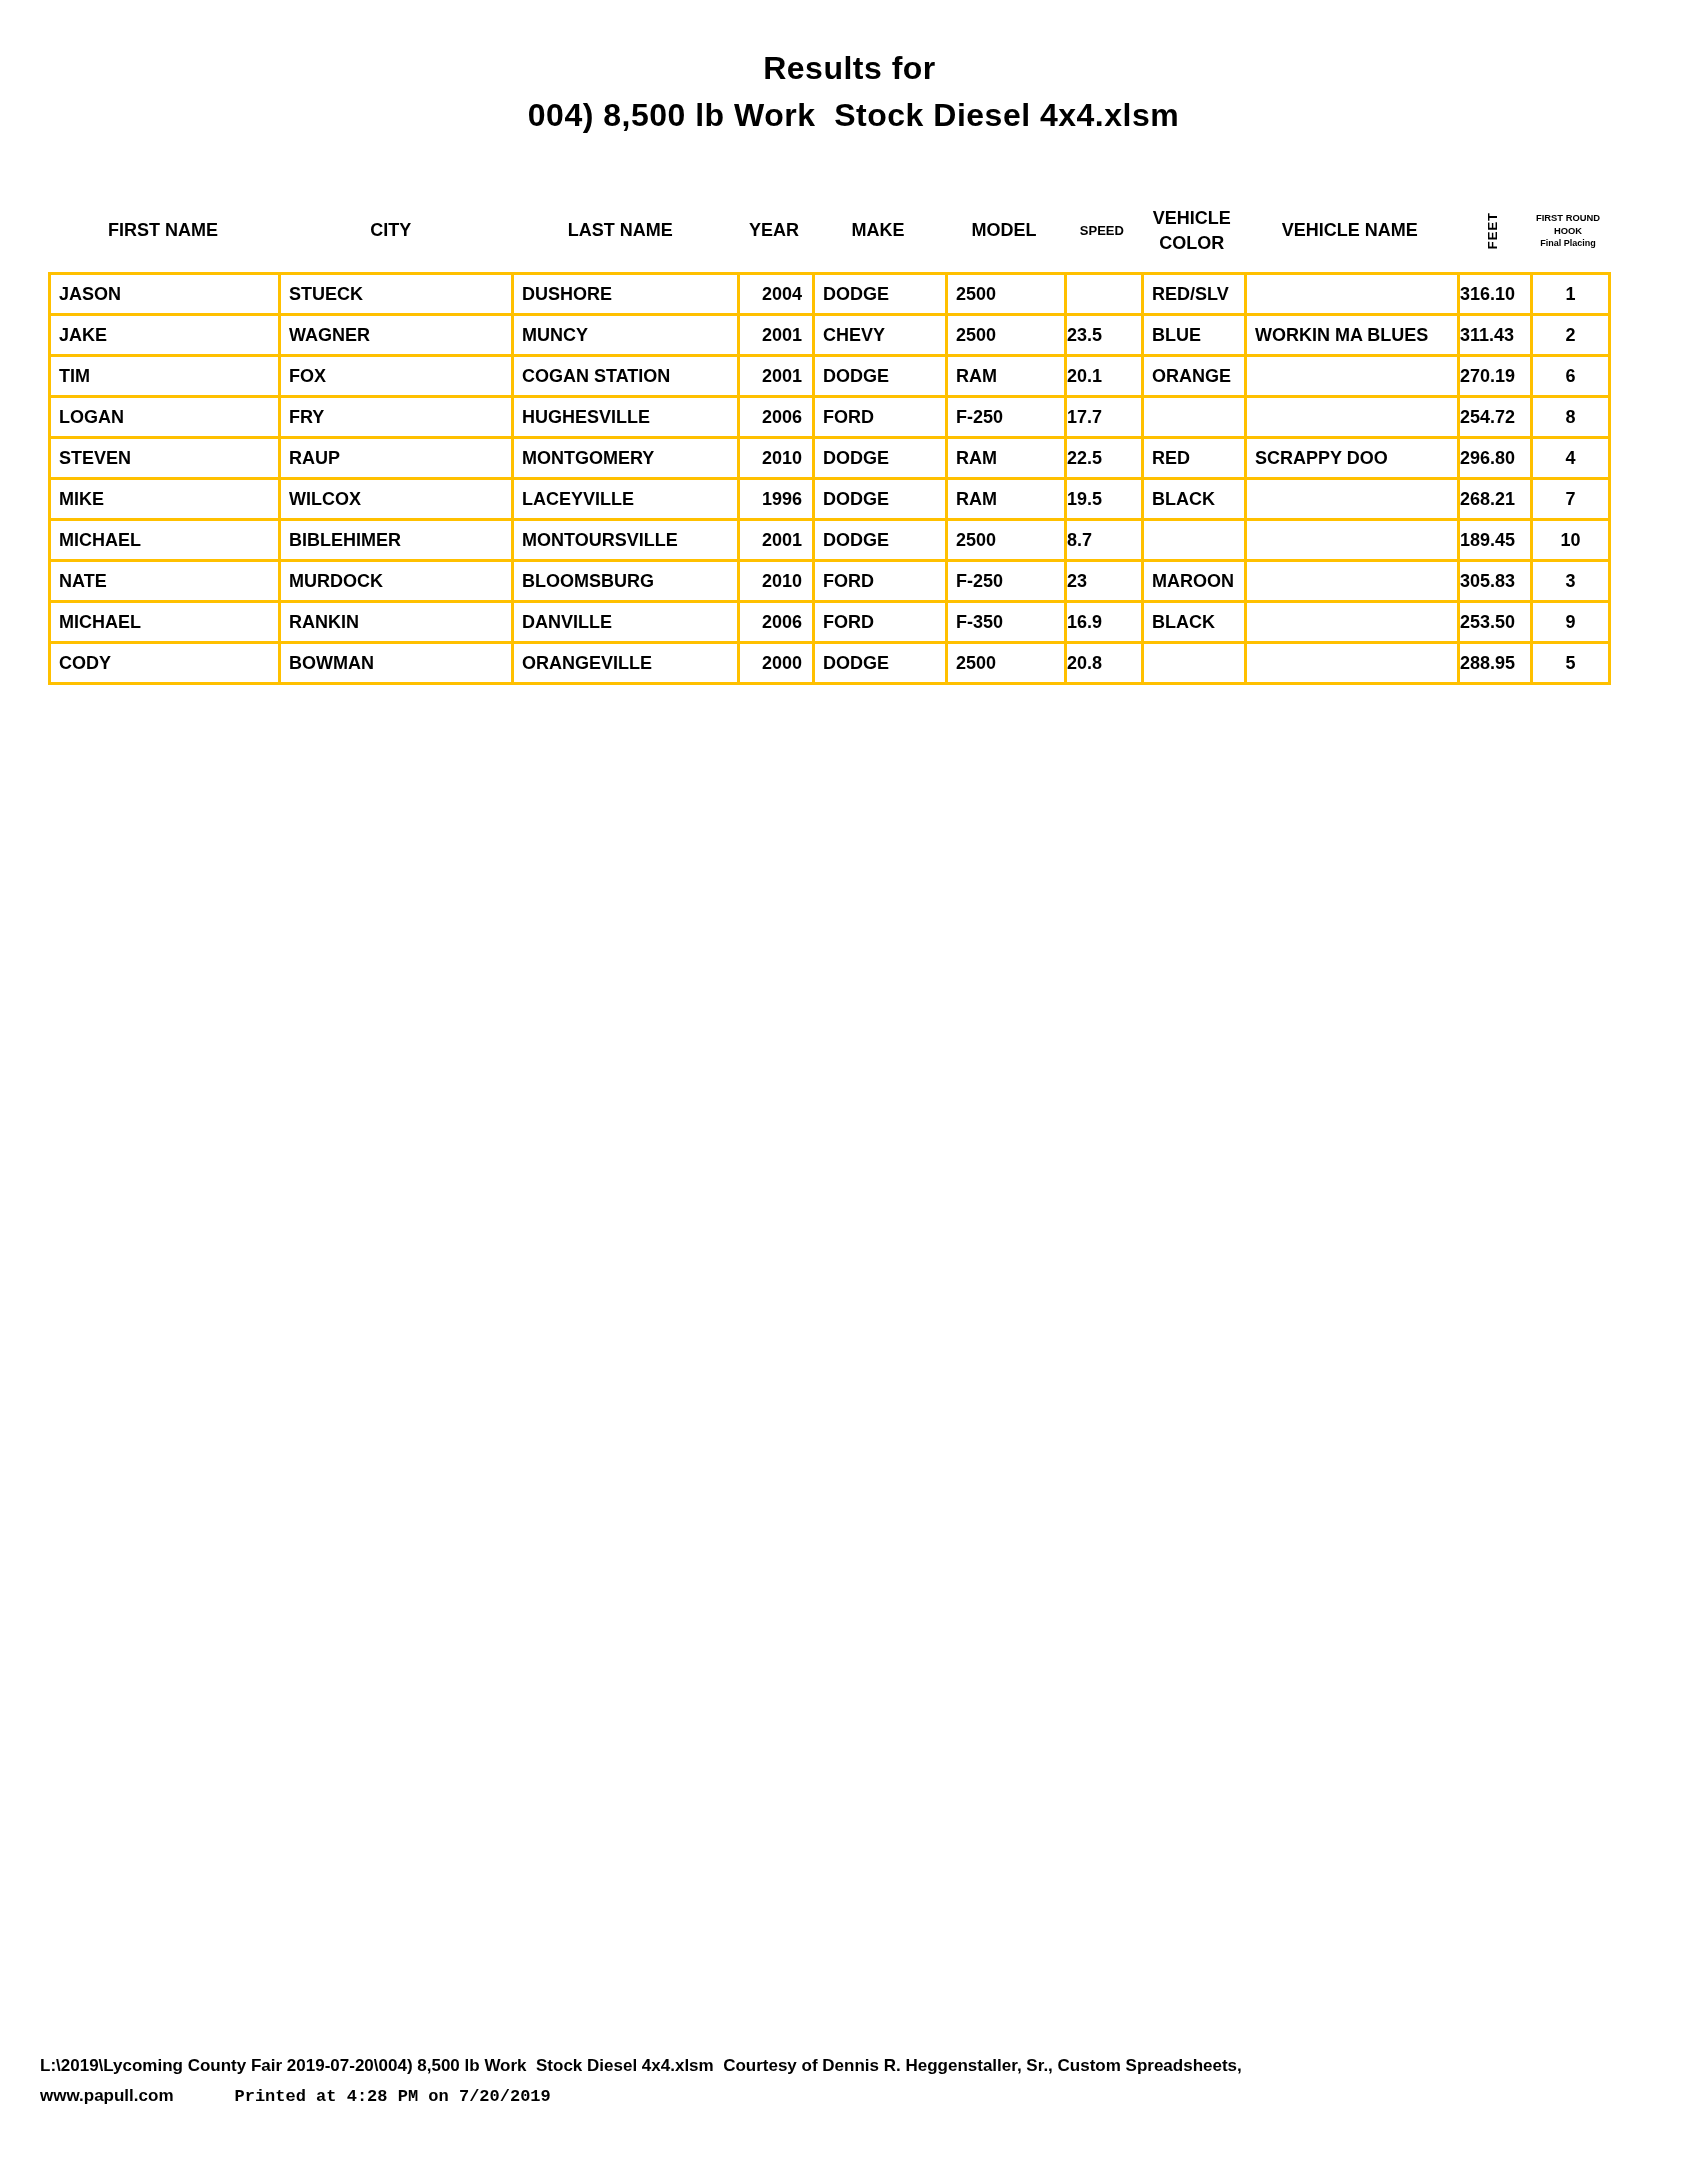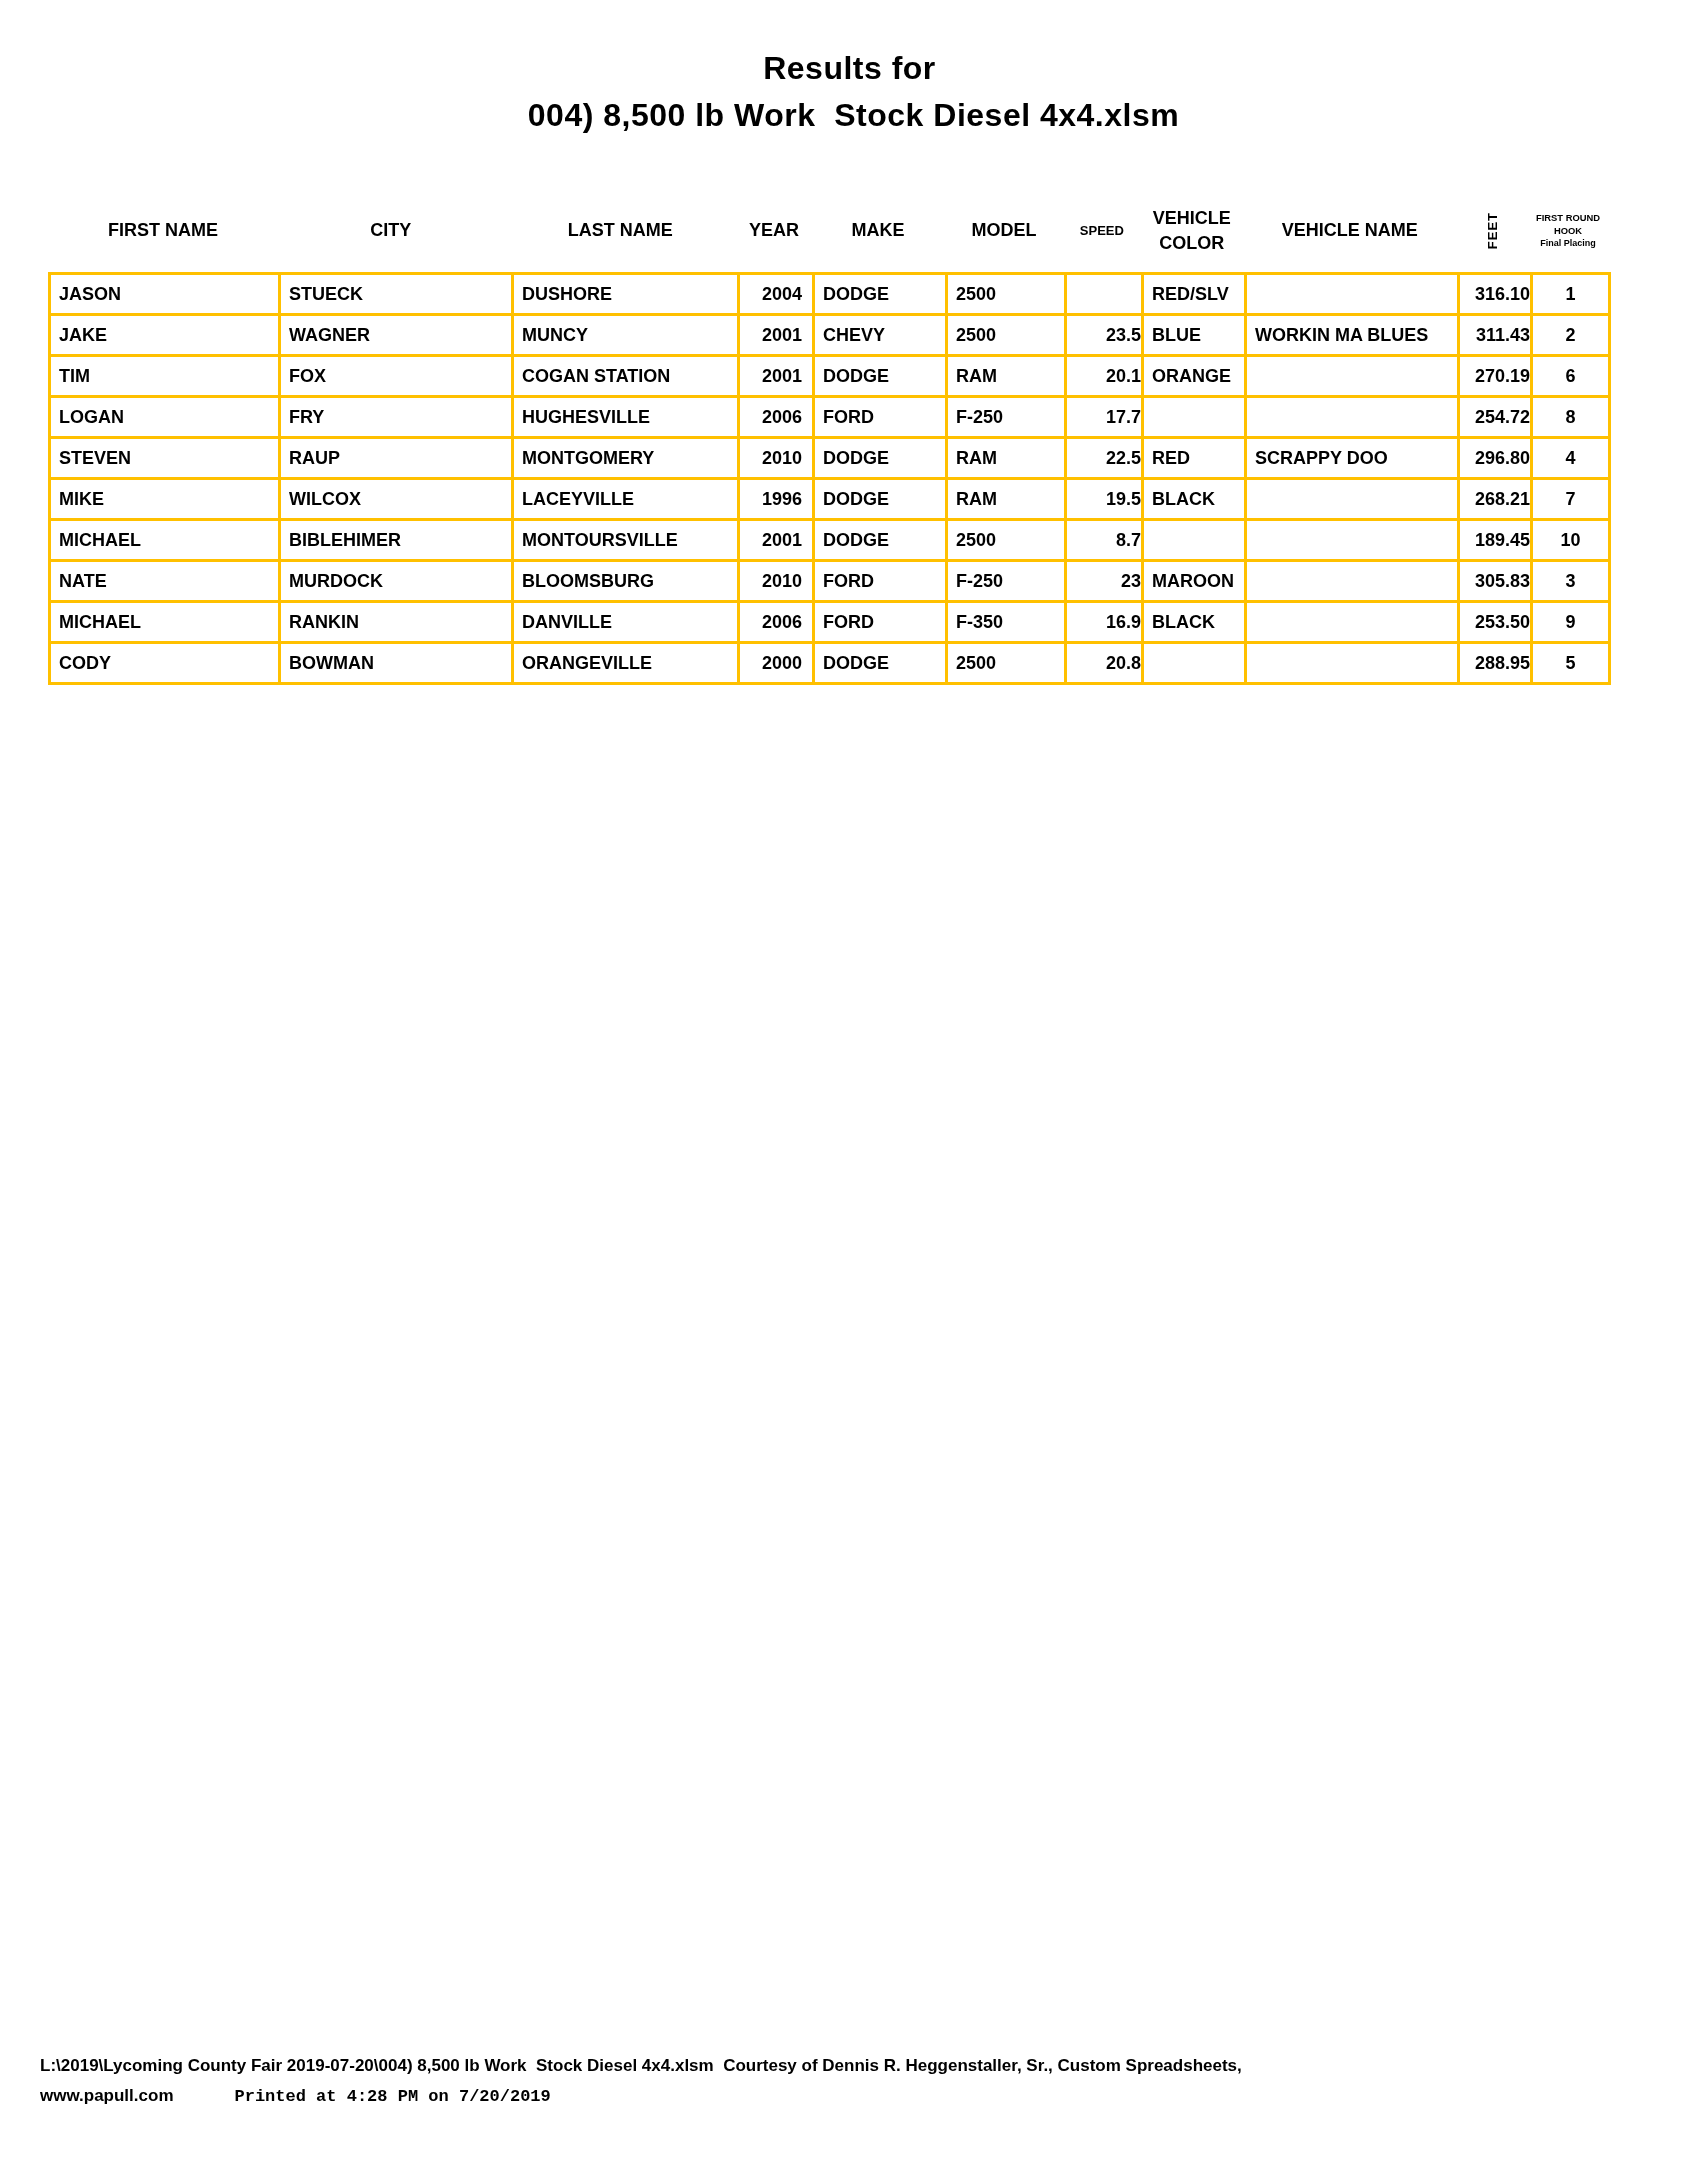--- a/index.html
+++ b/index.html
@@ -71,21 +71,21 @@
     font-size: 18px;
     font-weight: bold;
     color: var(--ink);
     height: 41px;
     vertical-align: middle;
     overflow: hidden;
     white-space: nowrap;
   }
   td.txt { text-align: left;  padding-left: 8px; }
   td.yr  { text-align: left;  padding-left: 22px; }
-  td.num { text-align: right; }
+  td.num { }
   td.ctr { text-align: center; }
   
   .footer {
     position: absolute;
     left: 32px; top: 2051px;
     width: 1624px;
     font-size: 17px;
     line-height: 30px;
   }
   .footer .f1 { white-space: pre; }

